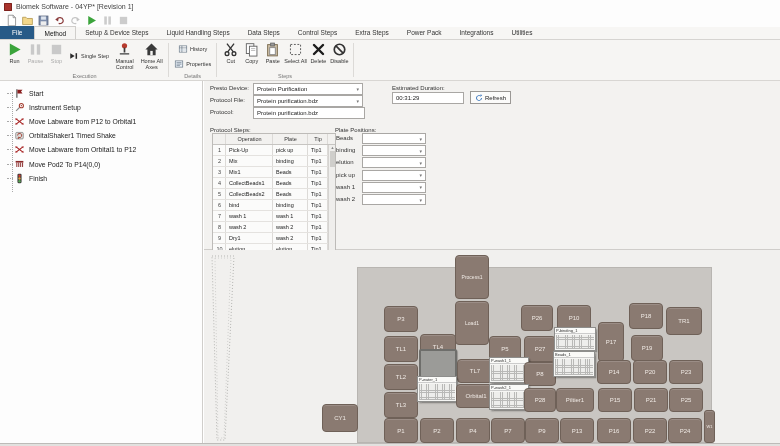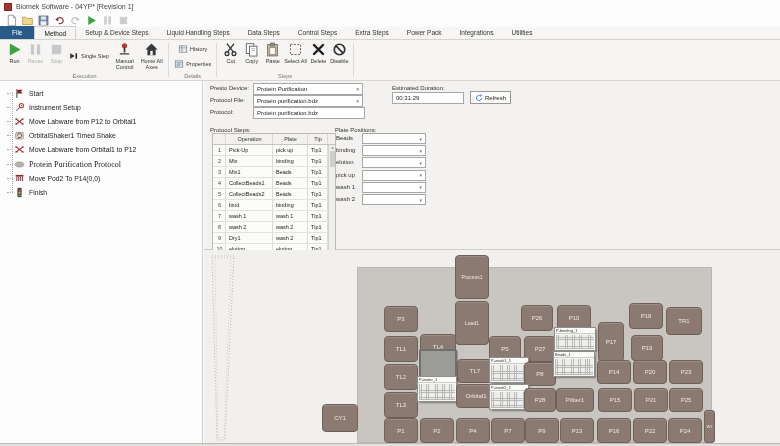--- a/index.html
+++ b/index.html
@@ -405,29 +405,20 @@
               <polygon points="1.8,12.8 5.4,12.1 2.6,9.8" fill="#a62121"></polygon>
               <polygon points="14.2,12.8 10.6,12.1 13.4,9.8" fill="#a62121"></polygon>
             </svg>
           </span>
           <span class="tlabel">Move Labware from Orbital1 to P12</span>
         </div>
         <div class="titem">
           <span class="tstub"></span>
           <span class="icon">
             <svg viewBox="0 0 16 16">
-              <ellipse cx="8" cy="8" rx="6.2" ry="3.6" fill="#b9b3ae" stroke="#8d8781"></ellipse>
-            </svg>
-          </span>
-          <span class="tlabel serif">Protein Purification Protocol</span>
-        </div>
-        <div class="titem">
-          <span class="tstub"></span>
-          <span class="icon">
-            <svg viewBox="0 0 16 16">
               <rect x="2.4" y="2.8" width="11.2" height="2.4" fill="#8a2a2a"></rect>
               <rect x="3.4" y="5.2" width="1.4" height="6.4" fill="#8a2a2a"></rect>
               <rect x="6.2" y="5.2" width="1.4" height="6.4" fill="#8a2a2a"></rect>
               <rect x="9" y="5.2" width="1.4" height="6.4" fill="#8a2a2a"></rect>
               <rect x="11.8" y="5.2" width="1.4" height="6.4" fill="#8a2a2a"></rect>
             </svg>
           </span>
           <span class="tlabel">Move Pod2 To P14(0,0)</span>
         </div>
         <div class="titem">

